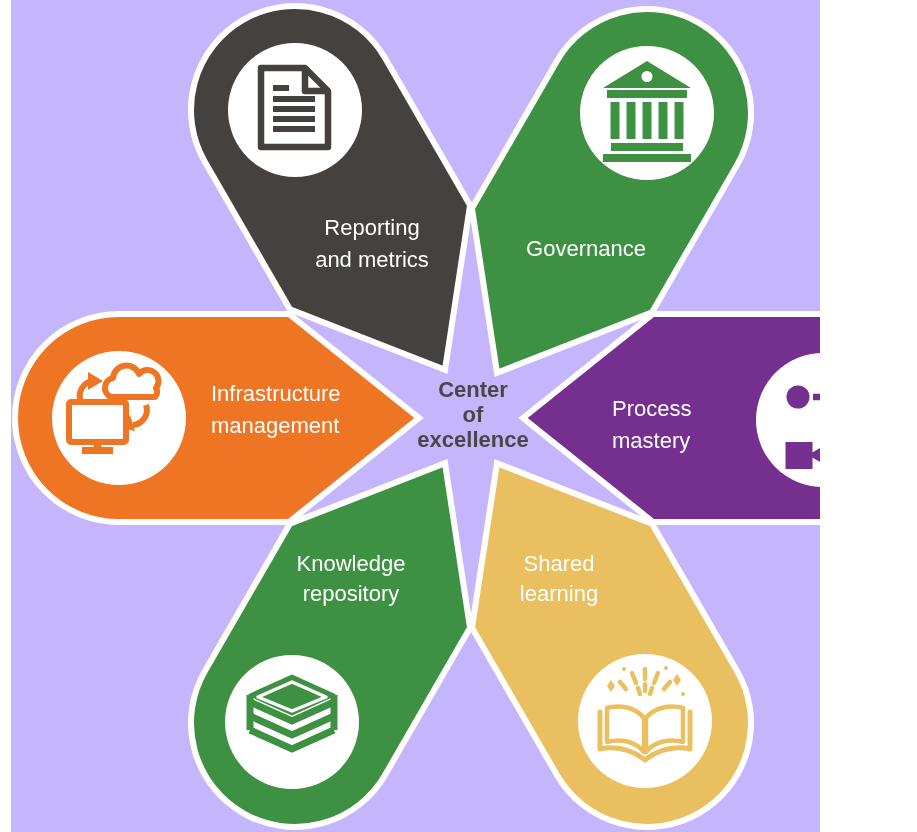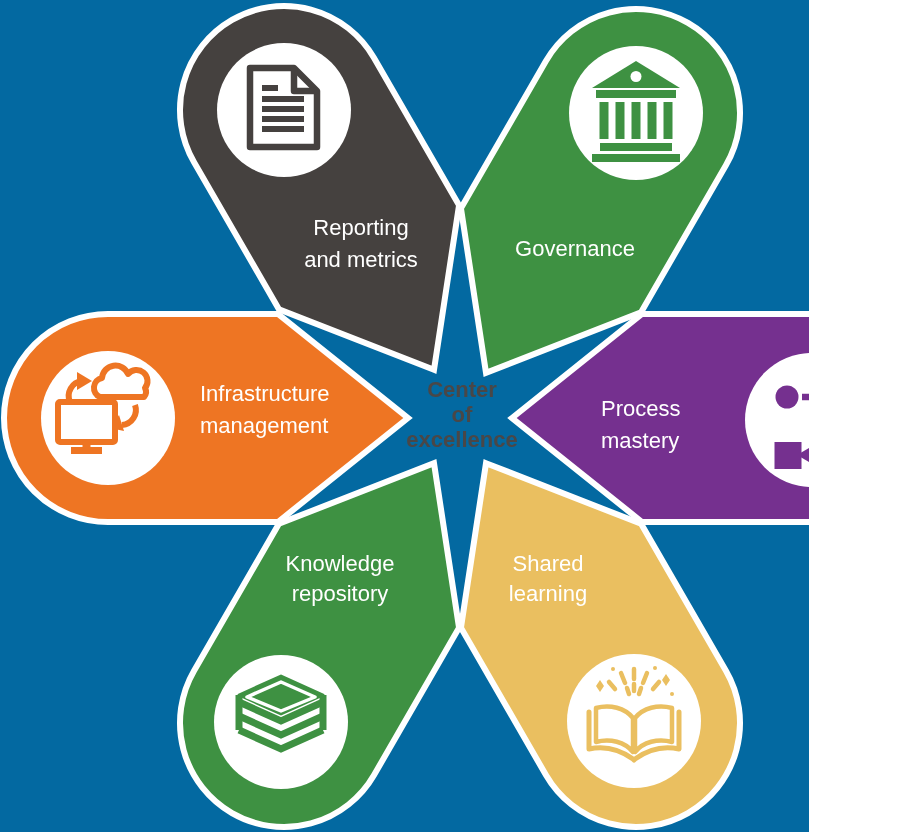--- a/index.html
+++ b/index.html
@@ -1,21 +1,22 @@
 <!DOCTYPE html>
 <html><head>
 <meta charset="utf-8">
 <style>
   html, body { margin: 0; padding: 0; background: #ffffff; }
   .stage {
     position: relative;
     width: 809px; height: 832px;
-    background: #0369a1;
+    background: #c4b5fd;
     overflow: hidden;
     font-family: "Liberation Sans", sans-serif;
+    margin-left: 11px;
   }
   svg text { font-family: "Liberation Sans", sans-serif; }
   .petal-label { font-size: 22px; }
   .center-label { font-size: 22px; font-weight: bold; }
 </style>
 </head>
 <body>
 
 <div class="stage">
 <svg width="917" height="832" viewBox="0 0 917 832">

